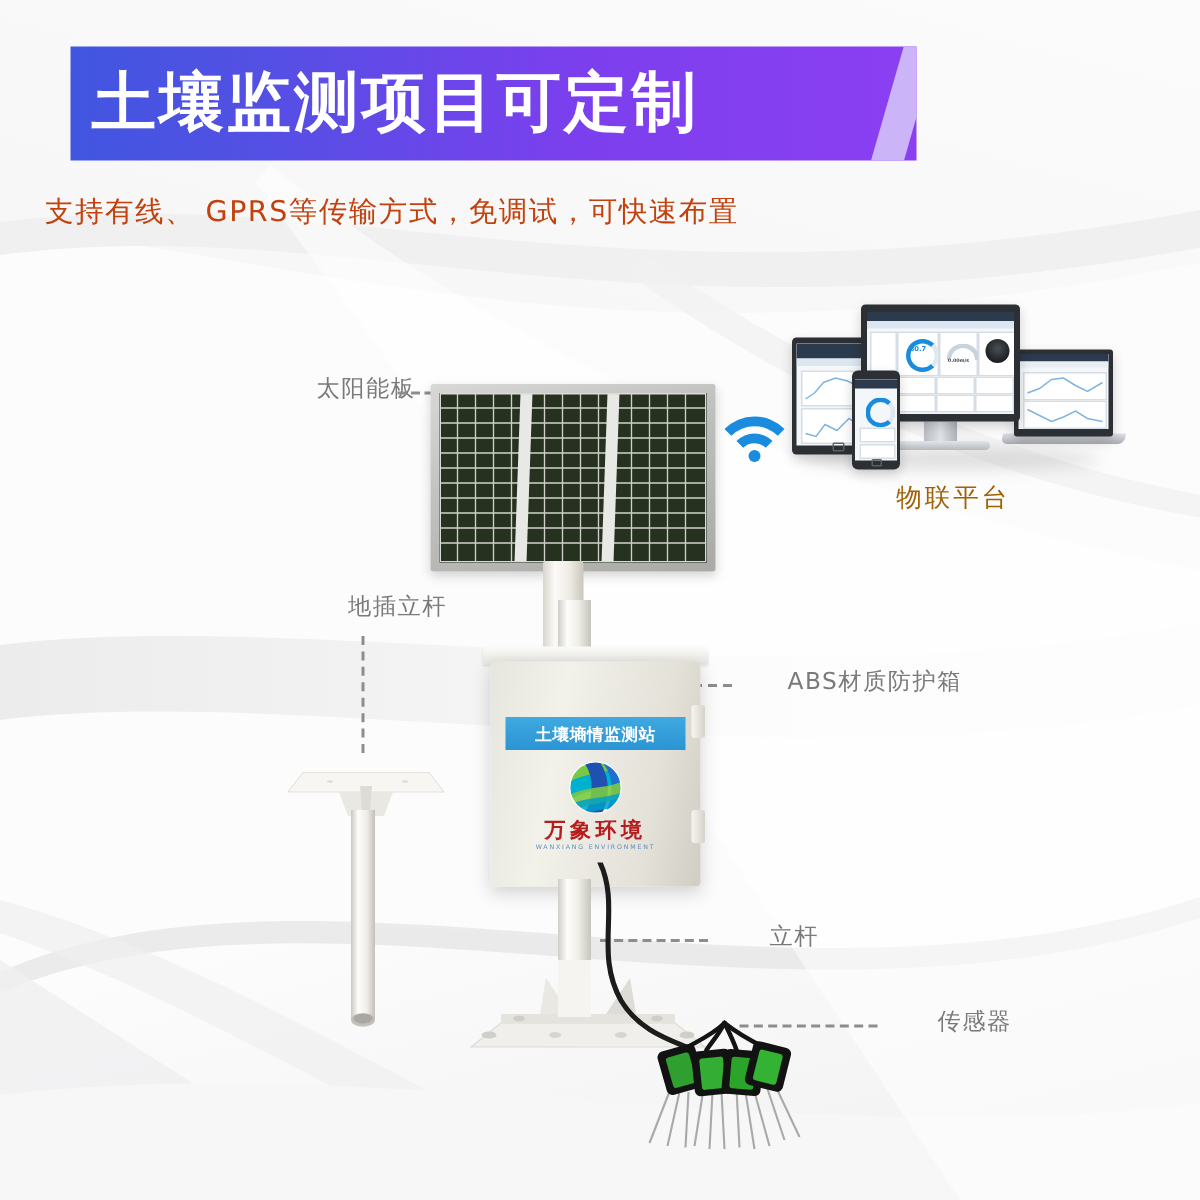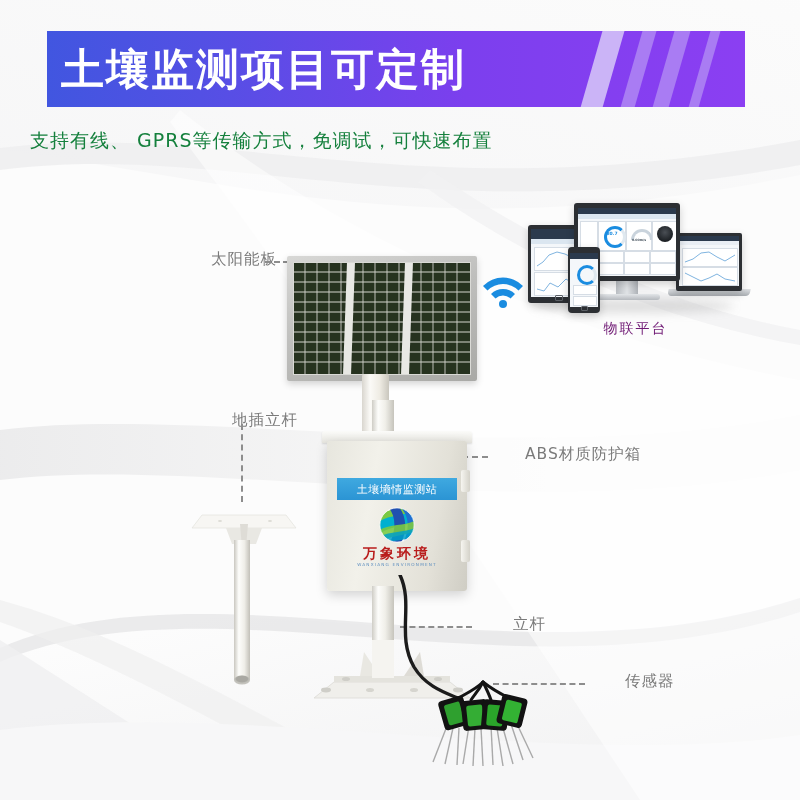--- a/index.html
+++ b/index.html
@@ -9,33 +9,33 @@
     background:#ffffff;
   }
   #stage{position:relative;width:800px;height:800px;overflow:hidden;background:#fdfdfd;}
 
   
   .bg-layer{position:absolute;inset:0;overflow:hidden;}
   .bg-svg{position:absolute;left:0;top:0;width:800px;height:800px;}
 
   
   .banner{
-    position:absolute;left:47px;top:31px;width:698px;height:76px;
+    position:absolute;left:47px;top:31px;width:564px;height:76px;
     background:linear-gradient(90deg,#4156e0 0%,#5350e4 22%,#7c3fee 60%,#8b3ff2 100%);
     overflow:hidden;
   }
   .banner .stripe{position:absolute;top:-14px;height:108px;transform:skewX(-16deg);}
   .banner-title{
     position:absolute;left:14px;top:50%;transform:translateY(-50%);
     color:#fff;font-size:43px;font-weight:bold;letter-spacing:2px;
     white-space:nowrap;line-height:1;
   }
   .subtitle{
     position:absolute;left:30px;top:128px;
-    font-size:19px;color:#15803d;letter-spacing:1px;white-space:nowrap;
+    font-size:19px;color:#c2410c;letter-spacing:1px;white-space:nowrap;
   }
 
   
   .lbl{
     position:absolute;font-size:15.5px;color:#7a7a7a;white-space:nowrap;
     letter-spacing:1px;
     margin-left:35px;
   }
   .dash-h{position:absolute;height:0;border-top:2.4px dashed #8d8d8d;}
   .dash-v{position:absolute;width:0;border-left:2.4px dashed #8d8d8d;}
@@ -78,21 +78,21 @@
   }
   .box-latch2{
     position:absolute;left:461px;top:540px;width:9px;height:22px;
     background:linear-gradient(90deg,#f6f5f0,#d4d2c9);border-radius:2px;
   }
   .box-banner{
     position:absolute;left:337px;top:478px;width:120px;height:22px;
     background:linear-gradient(180deg,#3fa9e0,#2b94d4);
     display:flex;align-items:center;justify-content:center;
   }
-  .box-banner-text{color:#fff;font-size:11px;letter-spacing:.5px;font-weight:normal;}
+  .box-banner-text{color:#fff;font-size:11px;letter-spacing:.5px;font-weight:bold;}
   .logo-globe{position:absolute;left:378px;top:506px;width:38px;height:38px;}
   .logo-name{
     position:absolute;left:337px;top:545px;width:120px;text-align:center;
     font-size:14px;font-weight:bold;color:#b91c1c;letter-spacing:3px;
   }
   .logo-sub{
     position:absolute;left:337px;top:562px;width:120px;text-align:center;
     font-size:4.2px;color:#5f8fbf;letter-spacing:1.2px;
   }
 
@@ -113,21 +113,21 @@
   
   .cable-svg{position:absolute;left:380px;top:575px;width:140px;height:140px;}
 
   
   .sensor-svg{position:absolute;left:425px;top:680px;width:120px;height:90px;}
 
   
   .iot{position:absolute;left:528px;top:195px;width:215px;height:120px;}
   .iot-label{
     position:absolute;left:528px;top:320px;width:215px;text-align:center;
-    font-size:14px;color:#701a75;letter-spacing:2px;
+    font-size:17px;color:#a16207;letter-spacing:2px;
   }
   .dev{position:absolute;background:#2c2f33;border-radius:3px;box-shadow:0 3px 8px rgba(0,0,0,.18);}
   .dev-screen{position:absolute;background:#f4f7fa;overflow:hidden;}
   .scr-top{position:absolute;left:0;right:0;top:0;height:14%;background:#2b3a4d;}
   .scr-top2{position:absolute;left:0;right:0;top:14%;height:8%;background:#dbe6f0;}
   .mini-card{position:absolute;background:#fff;border:0.5px solid #d6dde5;}
   .donut{position:absolute;border-radius:50%;border:4px solid #1a8ce0;border-right-color:#dfe8ef;}
   .gauge{position:absolute;border-radius:50% 50% 0 0 /100% 100% 0 0;border:3px solid #c9d3dc;border-bottom:none;}
   .compass{position:absolute;border-radius:50%;background:radial-gradient(circle at 50% 40%,#4a4f55,#1c2024 70%);}
   .wifi{position:absolute;left:478px;top:276px;width:50px;height:36px;}
@@ -349,21 +349,21 @@
     <polygon points="108,12 112,36 92,36" fill="#dedcd6"></polygon>
     <rect x="60" y="0" width="22" height="38" fill="#f5f4f0"></rect>
     <ellipse cx="14" cy="50" rx="5" ry="2.4" fill="#cfcec8"></ellipse>
     <ellipse cx="146" cy="50" rx="5" ry="2.4" fill="#cfcec8"></ellipse>
     <ellipse cx="34" cy="39" rx="4" ry="2" fill="#cfcec8"></ellipse>
     <ellipse cx="126" cy="39" rx="4" ry="2" fill="#cfcec8"></ellipse>
     <ellipse cx="58" cy="50" rx="4" ry="2" fill="#d6d5cf"></ellipse>
     <ellipse cx="102" cy="50" rx="4" ry="2" fill="#d6d5cf"></ellipse>
   </svg>
 
-  <div class="lbl" style="left:197px;top:410px;">地插立杆</div>
+  <div class="lbl" style="left:197px;top:394px;">地插立杆</div>
   <div class="dash-v" style="left:241px;top:424px;height:78px;"></div>
 
   <svg class="stake-svg" viewBox="0 0 110 200">
     <polygon points="12,15 96,15 106,28 2,28" fill="#f7f6f3" stroke="#e3e2dd" stroke-width="0.7"></polygon>
     <polygon points="36,28 72,28 66,44 42,44" fill="#e9e8e3"></polygon>
     <polygon points="50,24 58,24 56,48 52,48" fill="#dedcd6"></polygon>
     <rect x="44" y="40" width="16" height="140" fill="url(#stakeGrad)"></rect>
     <defs>
       <linearGradient id="stakeGrad" x1="0" y1="0" x2="1" y2="0">
         <stop offset="0%" stop-color="#c9c7c0"></stop>

